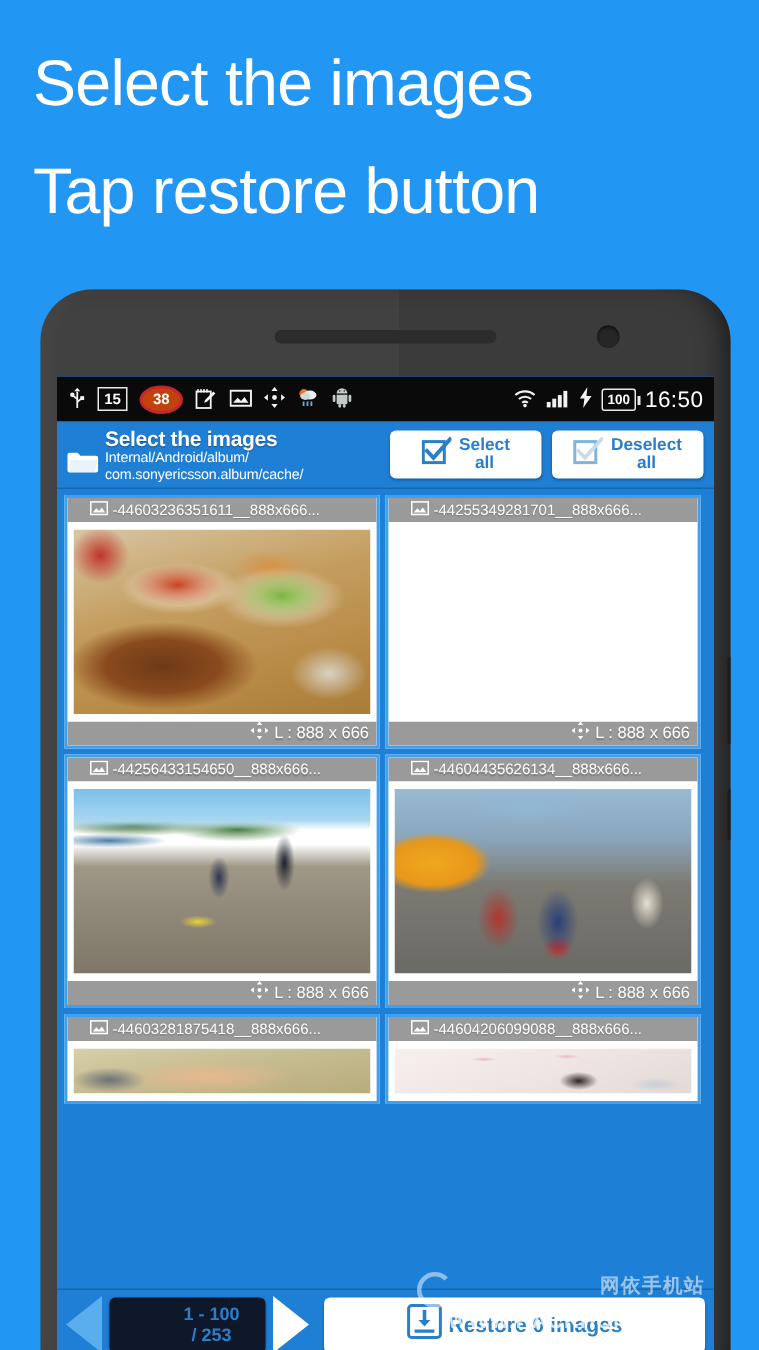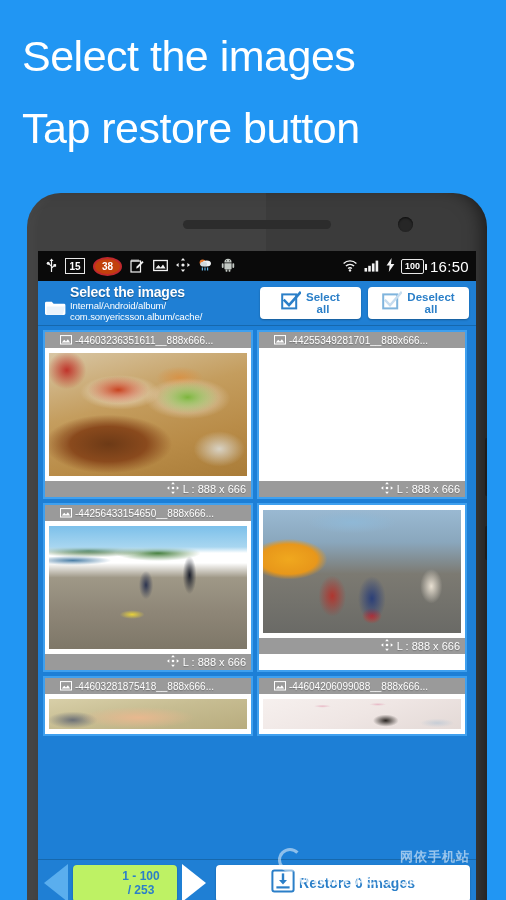--- a/index.html
+++ b/index.html
@@ -183,21 +183,21 @@
   .arrow { width: 0; height: 0; flex: none; }
   .arrow.left {
     border-top: 19px solid transparent; border-bottom: 19px solid transparent;
     border-right: 24px solid #5aaeee;
   }
   .arrow.right {
     border-top: 19px solid transparent; border-bottom: 19px solid transparent;
     border-left: 24px solid #ffffff;
   }
   .pager {
-    background: #bef264; border-radius: 4px;
+    background: #0f172a; border-radius: 4px;
     width: 104px; height: 37px;
     display: flex; flex-direction: column;
     align-items: center; justify-content: center;
     box-shadow: 0 1px 2px rgba(0,0,0,0.3);
     padding-left: 32px;
   }
   .pager span {
     color: #2b7fc8; font-size: 12px; font-weight: bold; line-height: 14px;
   }
   .restore-btn {
@@ -543,20 +543,29 @@
                   <path d="M12 6l-2.3-1.8v3.6z"></path>
             <circle cx="6" cy="6" r="1.3"></circle>
                 </g>
               </svg>
           </span>
           <span class="dim">L : 888 x 666</span>
         </div>
       </div>
 
       <div class="cell">
+        <div class="cell-head">
+          <span>
+            <svg width="12" height="10" viewBox="0 0 12 10">
+                <rect x="0.5" y="0.6" width="11" height="8.4" fill="none" stroke="#ffffff" stroke-width="1"></rect>
+            <path d="M1.8 7.6l2.4-2.8 1.8 1.8 1.9-2.3 2.2 3.3z" fill="#ffffff"></path>
+              </svg>
+          </span>
+          <span class="fname">-44604435626134__888x666...</span>
+        </div>
         <div class="thumb">
           <div class="photo">
               <div class="ph-festival"></div>
             </div>
         </div>
         <div class="cell-foot">
           <span>
             <svg width="12" height="12" viewBox="0 0 12 12">
                 <g fill="#ffffff">
             <path d="M6 0l1.8 2.3H4.2z"></path>

